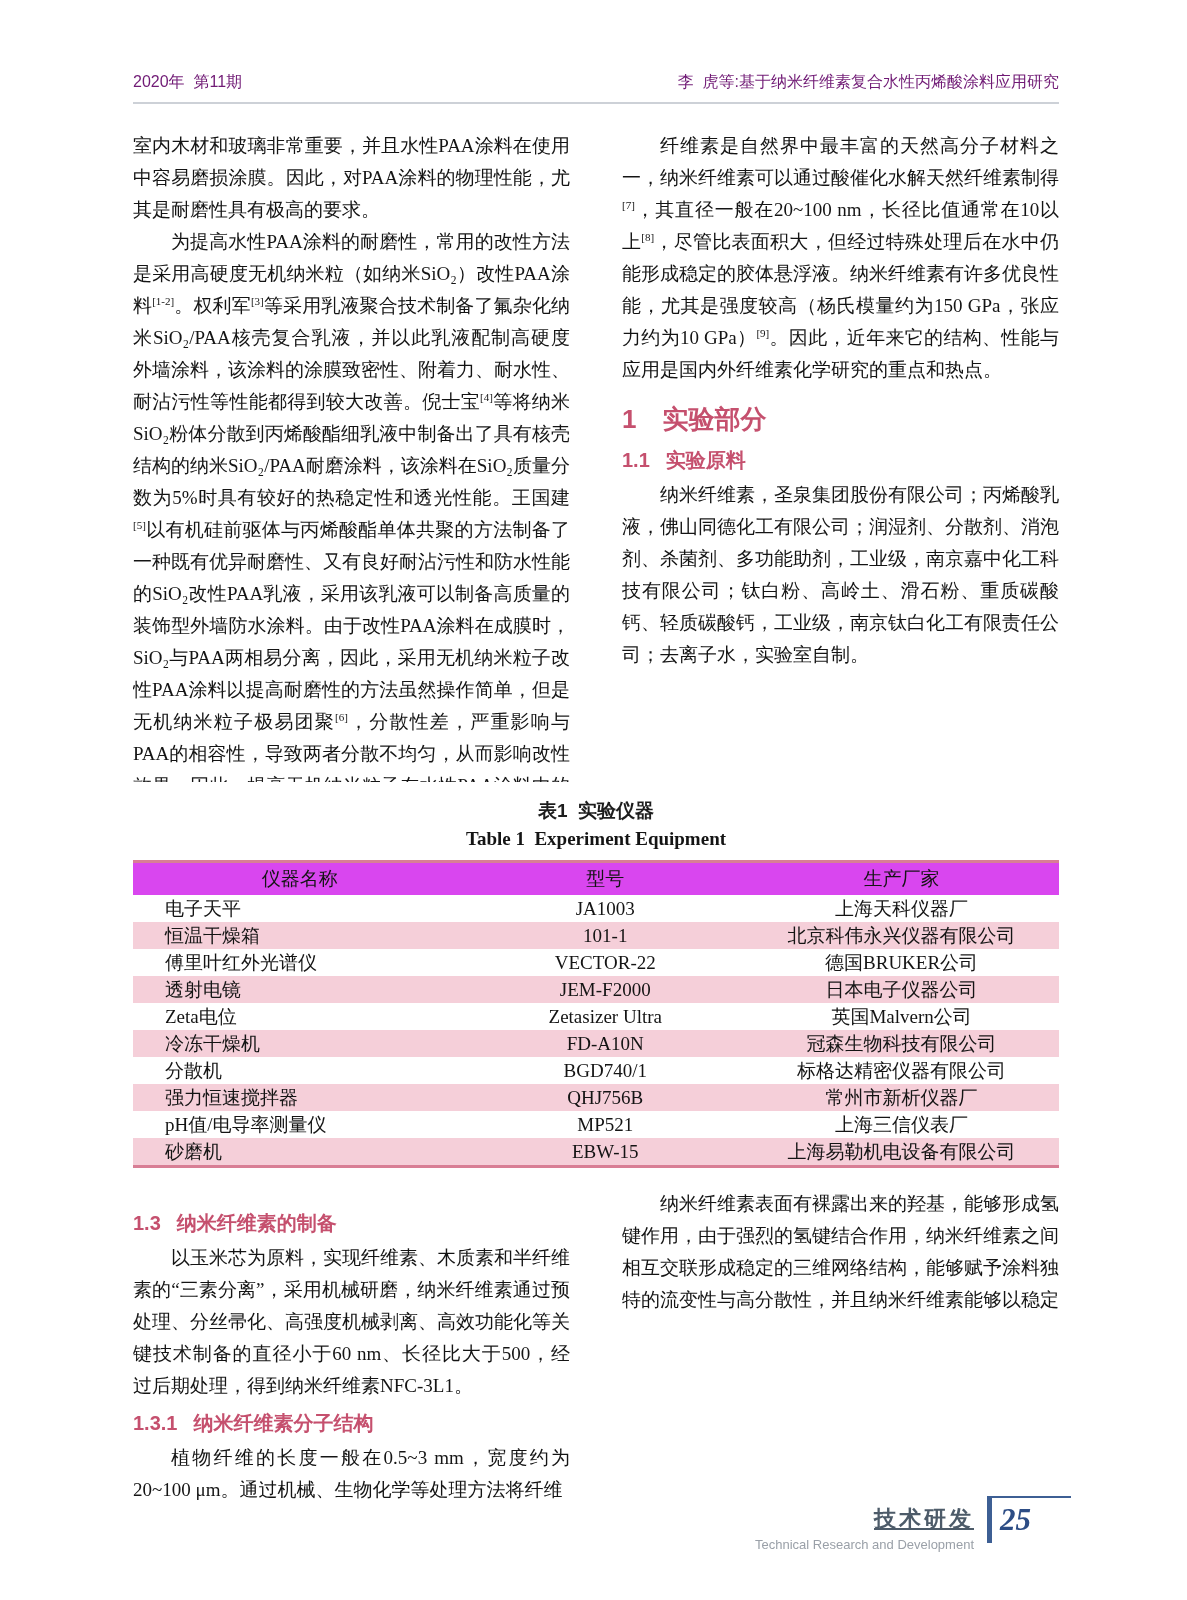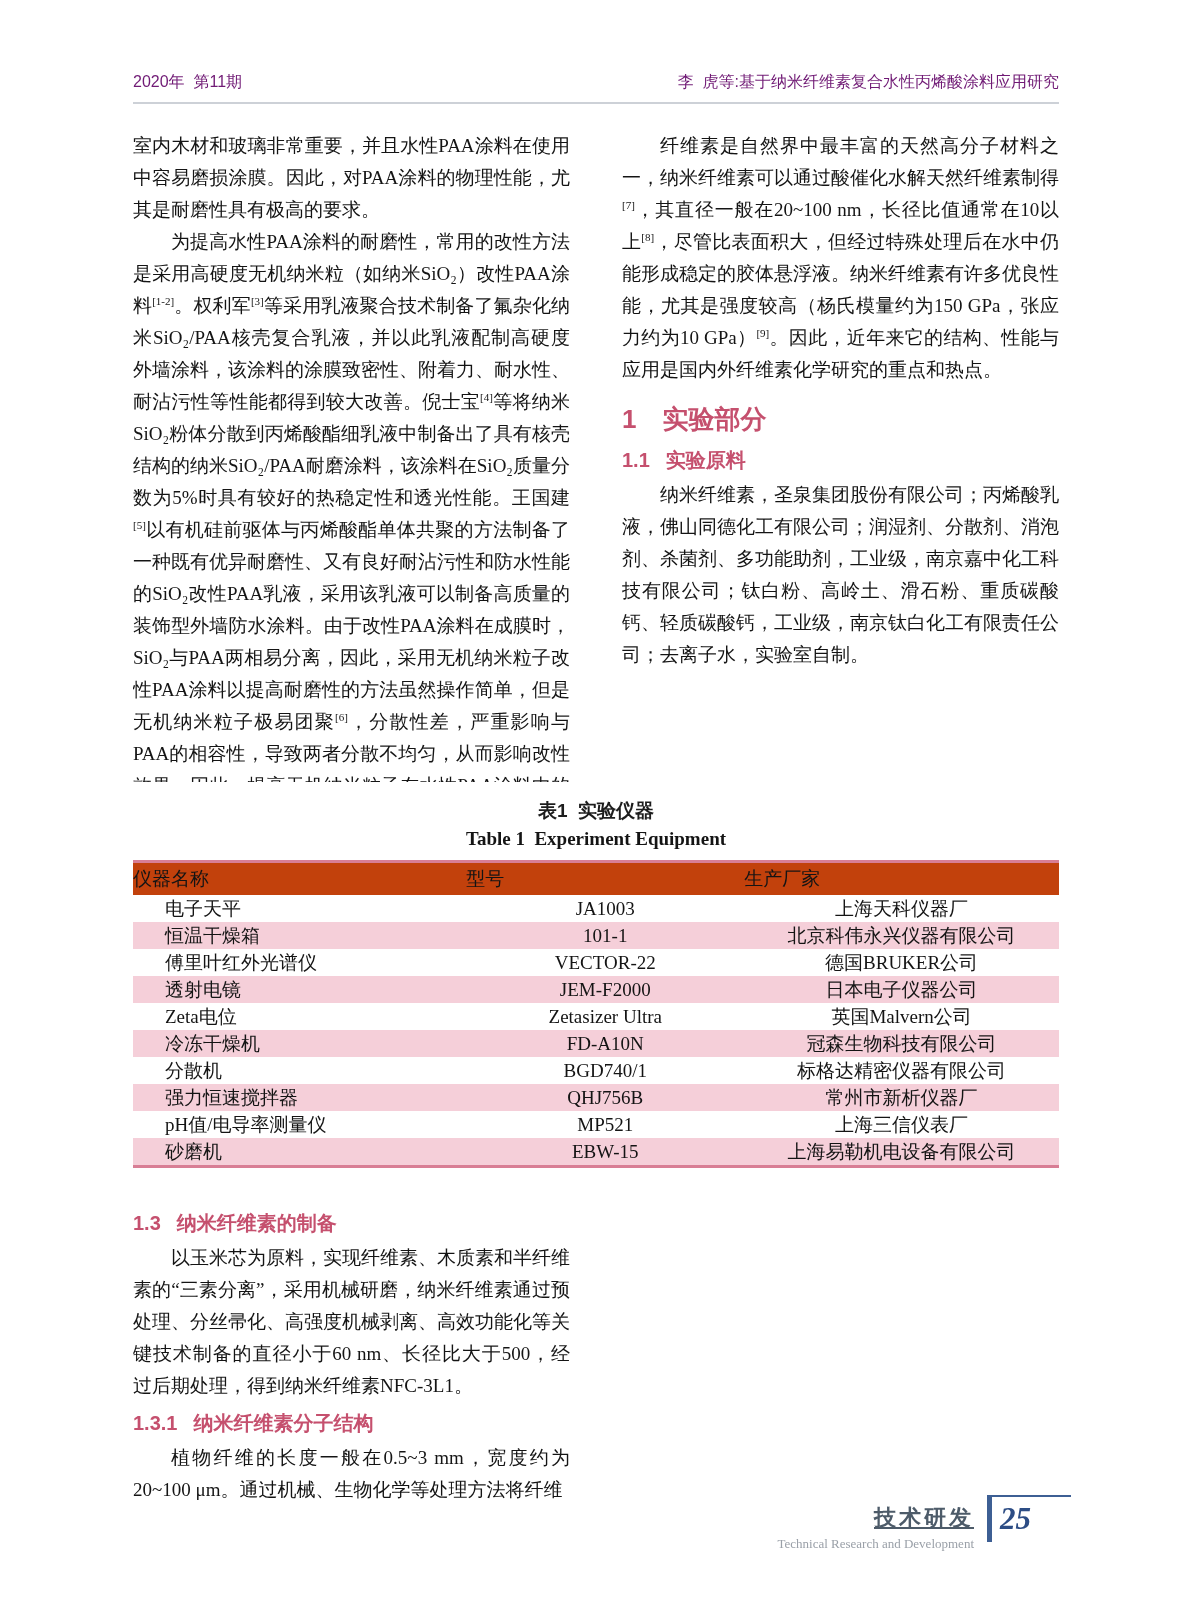--- a/index.html
+++ b/index.html
@@ -30,30 +30,30 @@
   .h1 .num{margin-right:26px;}
   .h2{margin:8px 0 5px;font-family:"Liberation Sans","DejaVu Sans",sans-serif;
       font-weight:bold;font-size:20px;color:#c5506e;}
   .h2 .num{margin-right:16px;}
   
   .tbl-cap-cn{margin-top:16px;text-align:center;font-family:"Liberation Sans","DejaVu Sans",sans-serif;
       font-weight:bold;font-size:19px;color:#1d1d1d;white-space:pre-wrap;}
   .tbl-cap-en{margin-top:4px;text-align:center;font-weight:bold;font-size:19px;white-space:pre-wrap;}
   table.equip{width:100%;border-collapse:collapse;margin-top:10px;
       border-top:3px solid #d87e95;border-bottom:3px solid #d87e95;font-size:19px;}
-  table.equip thead th{background:#c2410c;font-weight:normal;height:32px;text-align:left;padding:0;}
+  table.equip thead th{background:#d946ef;font-weight:normal;height:32px;text-align:center;padding:0;}
   table.equip tbody td{height:27px;text-align:center;padding:0;}
   table.equip tbody td:first-child{text-align:left;padding-left:32px;}
   table.equip tr.alt{background:#f5cfd9;padding-left:40px;}
   
   .footer{position:absolute;bottom:48px;right:116px;display:flex;align-items:flex-start;}
   .footer-text{text-align:right;margin-right:13px;padding-top:8px;}
   .footer-cn{font-family:"Liberation Sans","DejaVu Sans",sans-serif;font-weight:bold;
       font-size:22px;color:#4d5b69;letter-spacing:3px;text-decoration:underline;}
-  .footer-en{margin-top:3px;font-family:Liberation Serif, serif;
+  .footer-en{margin-top:3px;font-family:Liberation Sans, sans-serif;
       font-size:13px;color:#9aa0a8;}
   .footer-corner{position:relative;width:84px;height:54px;}
   .footer-hline{position:absolute;top:0;left:0;right:0;height:2px;background:#3d5f94;}
   .footer-vbar{position:absolute;top:2px;left:0;width:5px;height:45px;background:#3d5f94;}
   .footer-pageno{position:absolute;left:13px;top:6px;font-style:italic;font-weight:bold;
       font-size:31px;color:#2d4d85;}
 </style>
 </head>
 <body>
 
@@ -160,20 +160,21 @@
         <div class="h2" style="margin-top:22px;">
           <span class="num">1.3</span><span>纳米纤维素的制备</span>
         </div>
         <p class="body indent">以玉米芯为原料，实现纤维素、木质素和半纤维素的“三素分离”，采用机械研磨，纳米纤维素通过预处理、分丝帚化、高强度机械剥离、高效功能化等关键技术制备的直径小于60 nm、长径比大于500，经过后期处理，得到纳米纤维素NFC-3L1。</p>
         <div class="h2">
           <span class="num">1.3.1</span><span>纳米纤维素分子结构</span>
         </div>
         <p class="body indent">植物纤维的长度一般在0.5~3 mm，宽度约为20~100 μm。通过机械、生物化学等处理方法将纤维</p>
       </div>
       <div class="col">
+        <p class="body indent">纳米纤维素表面有裸露出来的羟基，能够形成氢键作用，由于强烈的氢键结合作用，纳米纤维素之间相互交联形成稳定的三维网络结构，能够赋予涂料独特的流变性与高分散性，并且纳米纤维素能够以稳定</p>
       </div>
     </div>
 
   </div>
 
   <div class="footer">
     <div class="footer-text">
       <div class="footer-cn">技术研发</div>
       <div class="footer-en">Technical Research and Development</div>
     </div>

